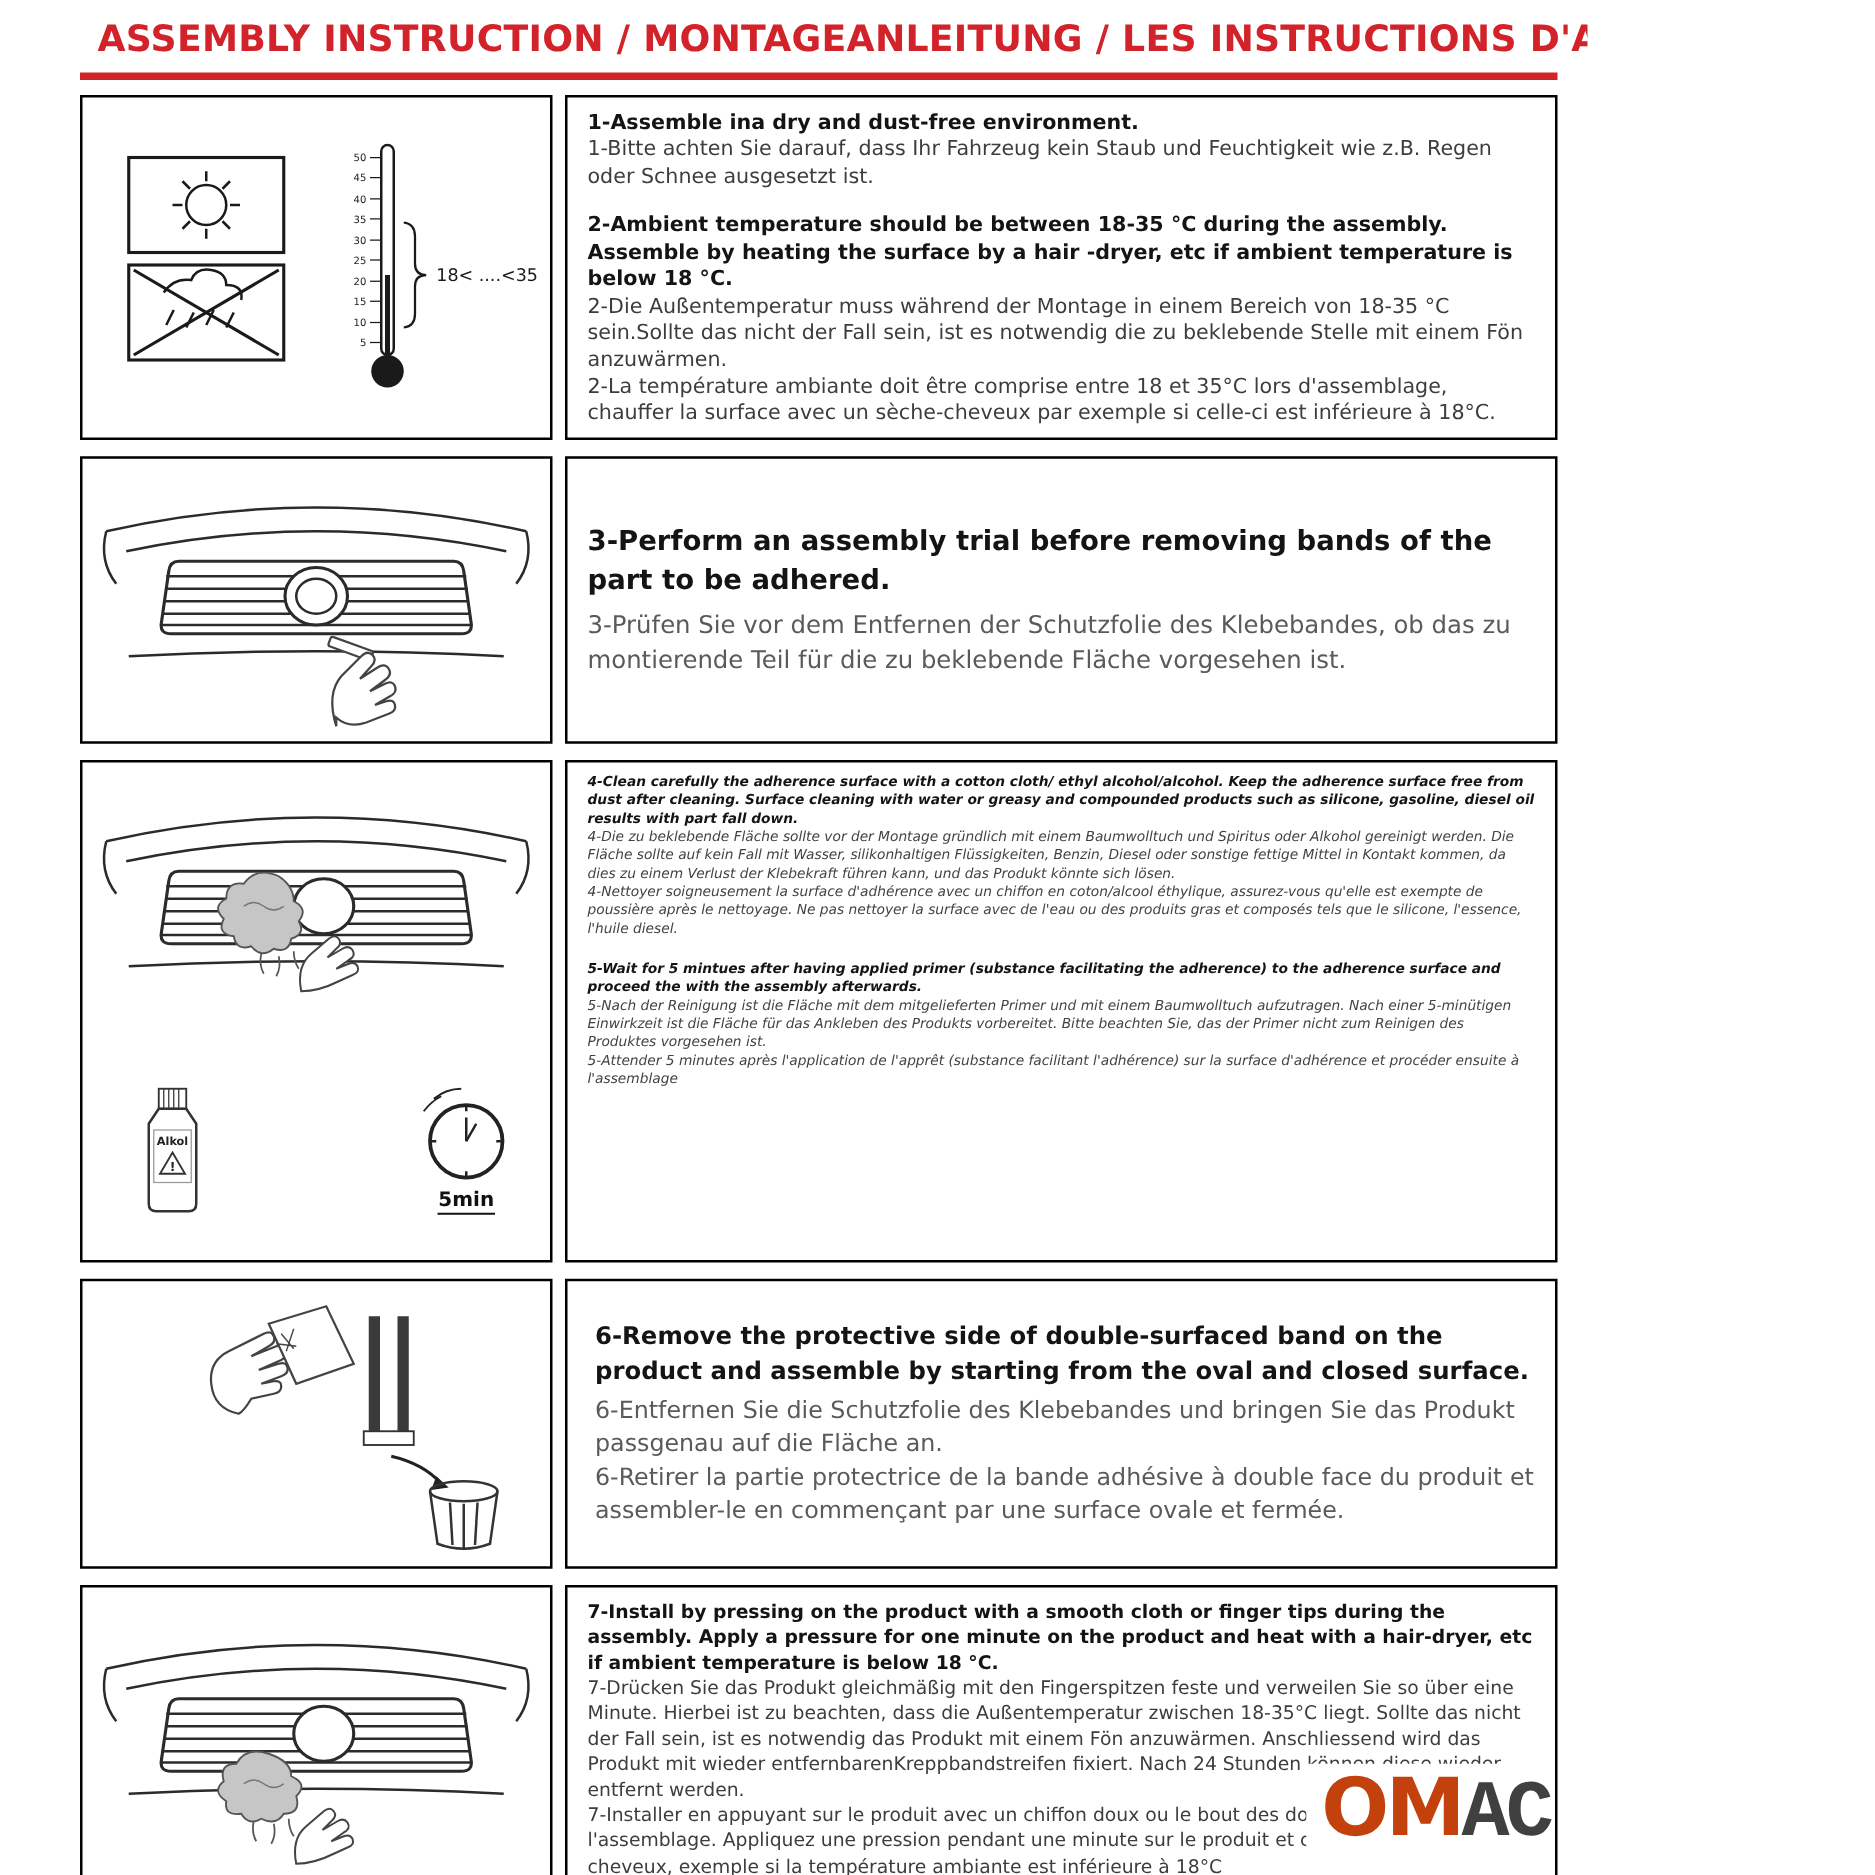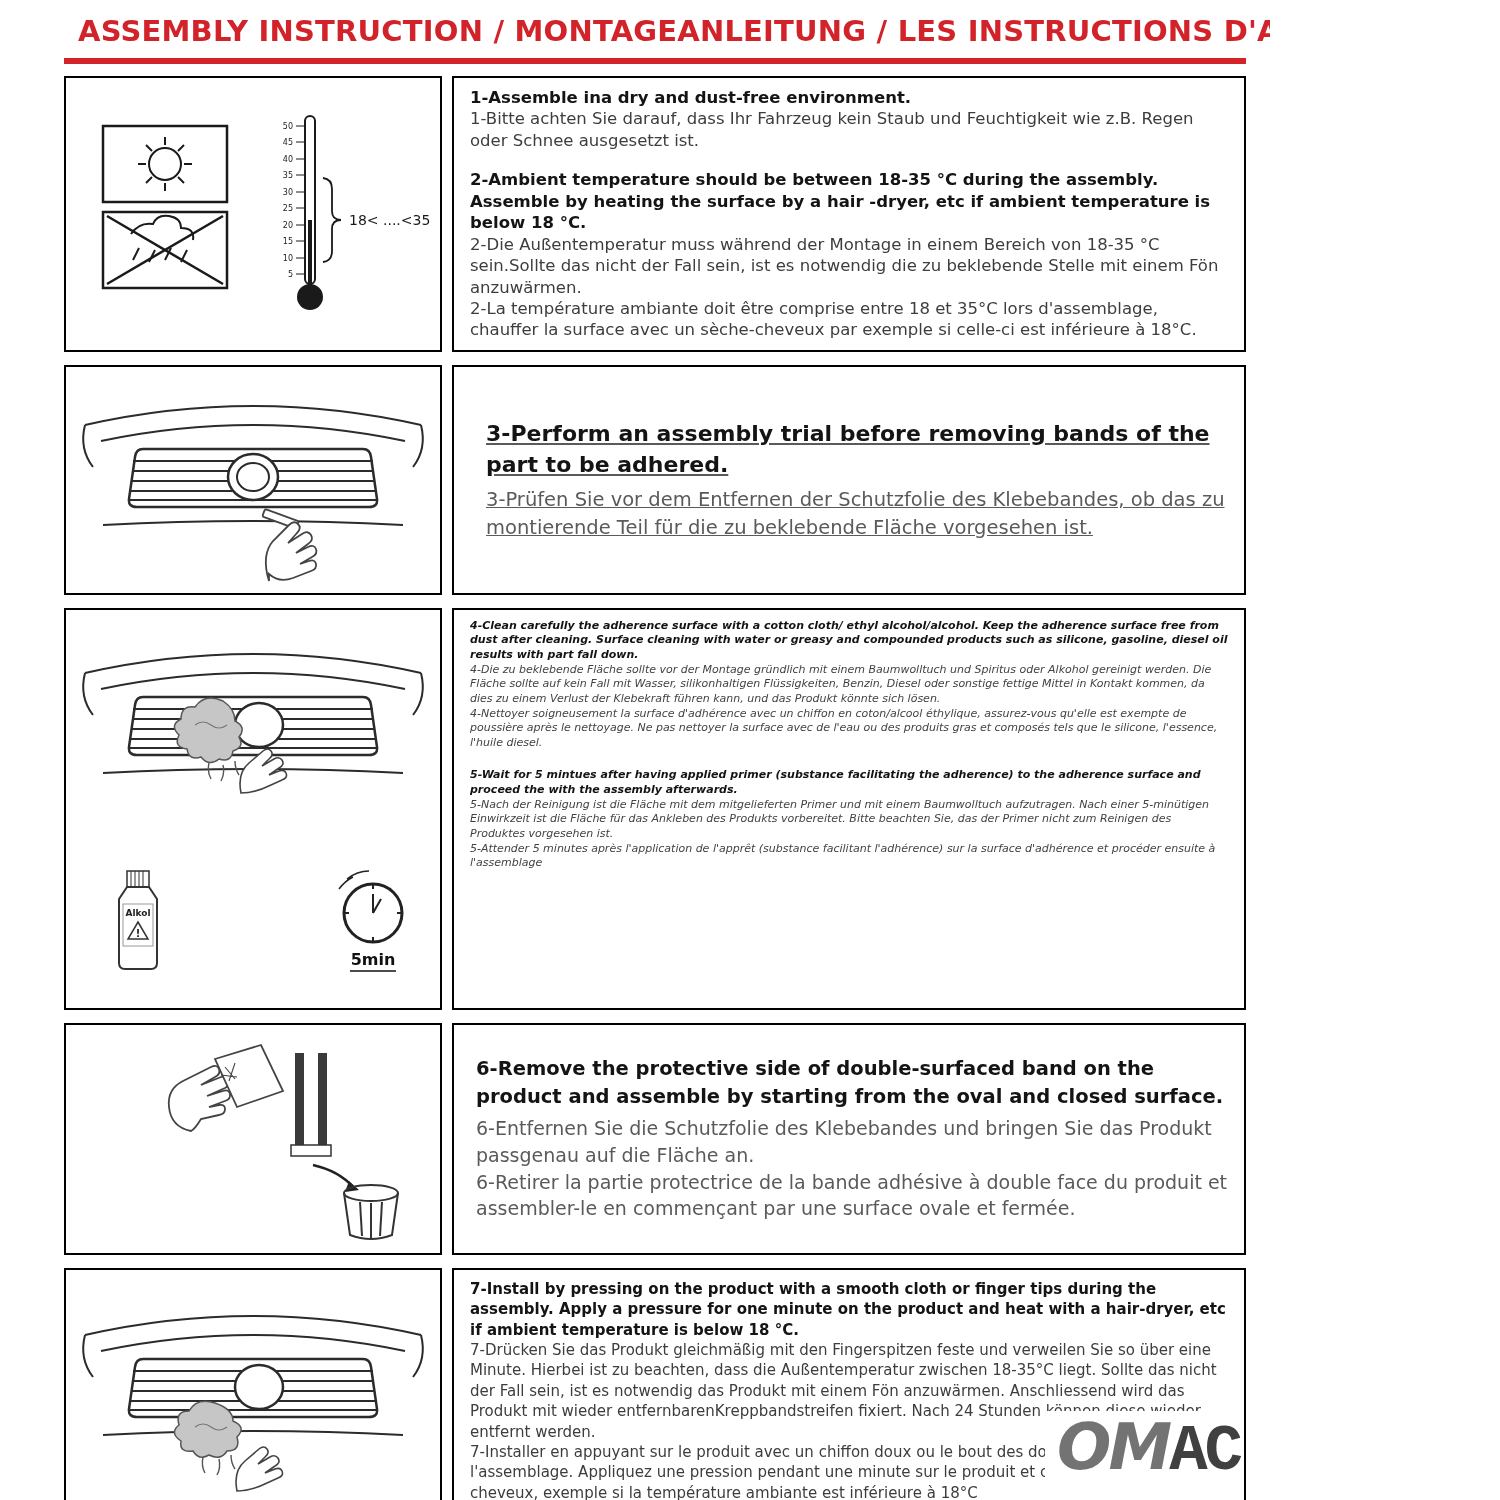--- a/index.html
+++ b/index.html
@@ -16,35 +16,35 @@
   .text-box.center { justify-content: center; }
 
   p { margin: 0; }
   .b { font-weight: bold; color: #141414; }
   .gap { margin-top: 18px; }
 
   .row1 { min-height: 246px; }
   .row1 .text-box { font-size: 16.5px; line-height: 1.30; color: #3d3d3d; }
 
   .row2 { min-height: 230px; }
-  .row2 .text-box { font-size: 19.5px; line-height: 1.40; color: #5a5a5a; padding-left: 32px; text-decoration: underline; }
+  .row2 .text-box { font-size: 19.5px; line-height: 1.40; color: #5a5a5a; padding-left: 16px; }
   .row2 .head { font-size: 22px; margin-bottom: 6px; }
 
   .row3 { min-height: 402px; }
   .row3 .text-box { font-size: 11px; line-height: 1.33; color: #424242; font-style: italic; }
 
   .row4 { min-height: 232px; justify-content: space-between; }
   .row4 .text-box { font-size: 19px; line-height: 1.42; color: #5a5a5a; padding-left: 22px; }
   .row4 .head { font-size: 19.5px; margin-bottom: 4px; }
 
   .row5 { min-height: 228px; }
   .row5 .text-box { font-size: 15px; line-height: 1.36; color: #3d3d3d; }
 
   .logo { position: absolute; right: 28px; bottom: 16px; background: #fff; padding: 4px 2px 0 12px; font-weight: 800; font-size: 64px; letter-spacing: -3px; line-height: 1; font-family: "DejaVu Sans", sans-serif; }
-  .logo .lk { color: #737373; font-style: italic; }
+  .logo .lk { color: #c2410c; }
   .logo .lr { color: #404040; font-family: Liberation Mono, monospace; }
 
   svg text { font-family: "DejaVu Sans", sans-serif; }
   .tnum { font-size: 8px; fill: #222; }
   .rangelbl { font-size: 14px; fill: #1a1a1a; }
 </style>
 </head>
 <body>
 
 <div class="page">

